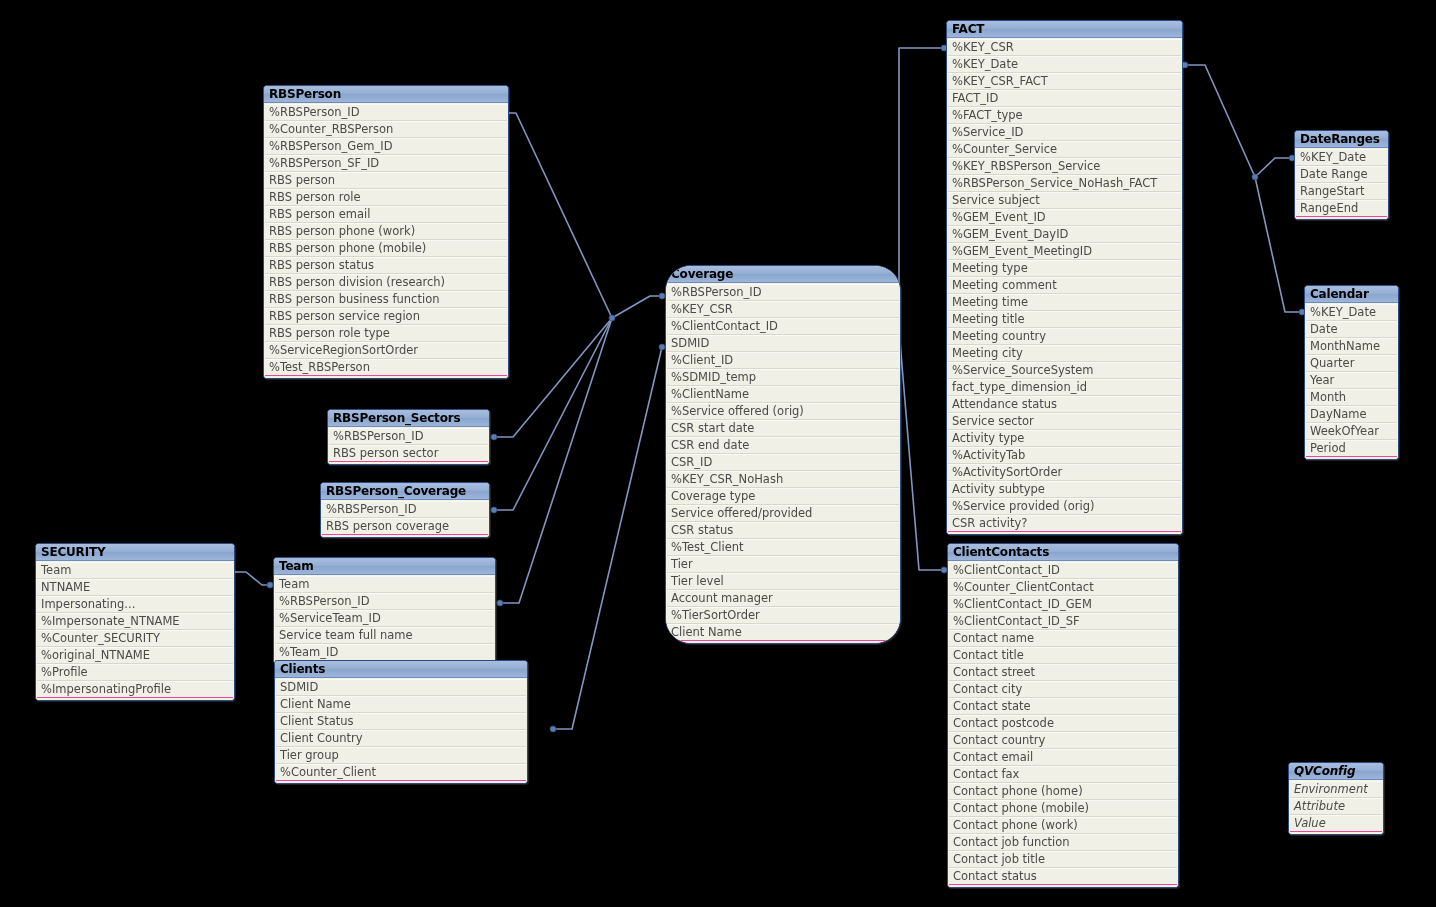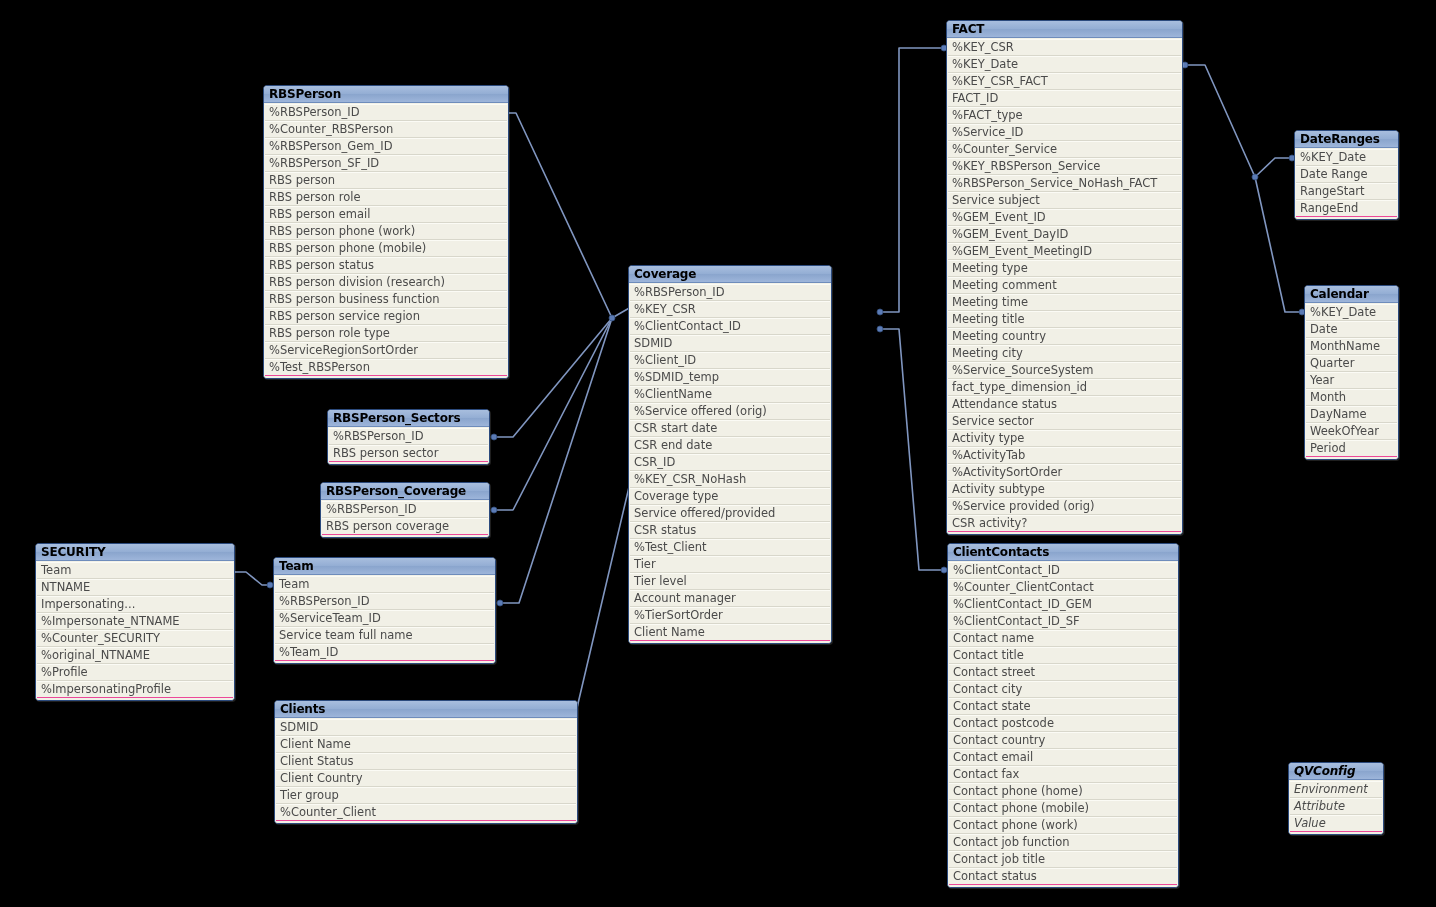--- a/index.html
+++ b/index.html
@@ -133,32 +133,32 @@
       <div class="table-box" style="left: 273px; top: 557px; width: 223px;">
         <div class="tbl-header">Team</div>
         <div class="tbl-rows">
           <div class="tbl-row">Team</div>
           <div class="tbl-row">%RBSPerson_ID</div>
           <div class="tbl-row">%ServiceTeam_ID</div>
           <div class="tbl-row">Service team full name</div>
           <div class="tbl-row">%Team_ID</div>
         </div>
       </div>
-      <div class="table-box" style="left: 274px; top: 700px; width: 304px;">
+      <div class="table-box" style="left: 274px; top: 660px; width: 254px;">
         <div class="tbl-header">Clients</div>
         <div class="tbl-rows">
           <div class="tbl-row">SDMID</div>
           <div class="tbl-row">Client Name</div>
           <div class="tbl-row">Client Status</div>
           <div class="tbl-row">Client Country</div>
           <div class="tbl-row">Tier group</div>
           <div class="tbl-row">%Counter_Client</div>
         </div>
       </div>
-      <div class="table-box" style="left: 628px; top: 265px; width: 204px;">
+      <div class="table-box" style="left: 665px; top: 265px; width: 236px; border-radius: 26px;">
         <div class="tbl-header">Coverage</div>
         <div class="tbl-rows">
           <div class="tbl-row">%RBSPerson_ID</div>
           <div class="tbl-row">%KEY_CSR</div>
           <div class="tbl-row">%ClientContact_ID</div>
           <div class="tbl-row">SDMID</div>
           <div class="tbl-row">%Client_ID</div>
           <div class="tbl-row">%SDMID_temp</div>
           <div class="tbl-row">%ClientName</div>
           <div class="tbl-row">%Service offered (orig)</div>
@@ -228,21 +228,21 @@
           <div class="tbl-row">Contact email</div>
           <div class="tbl-row">Contact fax</div>
           <div class="tbl-row">Contact phone (home)</div>
           <div class="tbl-row">Contact phone (mobile)</div>
           <div class="tbl-row">Contact phone (work)</div>
           <div class="tbl-row">Contact job function</div>
           <div class="tbl-row">Contact job title</div>
           <div class="tbl-row">Contact status</div>
         </div>
       </div>
-      <div class="table-box" style="left: 1294px; top: 130px; width: 105px;">
+      <div class="table-box" style="left: 1294px; top: 130px; width: 95px;">
         <div class="tbl-header">DateRanges</div>
         <div class="tbl-rows">
           <div class="tbl-row">%KEY_Date</div>
           <div class="tbl-row">Date Range</div>
           <div class="tbl-row">RangeStart</div>
           <div class="tbl-row">RangeEnd</div>
         </div>
       </div>
       <div class="table-box" style="left: 1304px; top: 285px; width: 95px;">
         <div class="tbl-header">Calendar</div>

